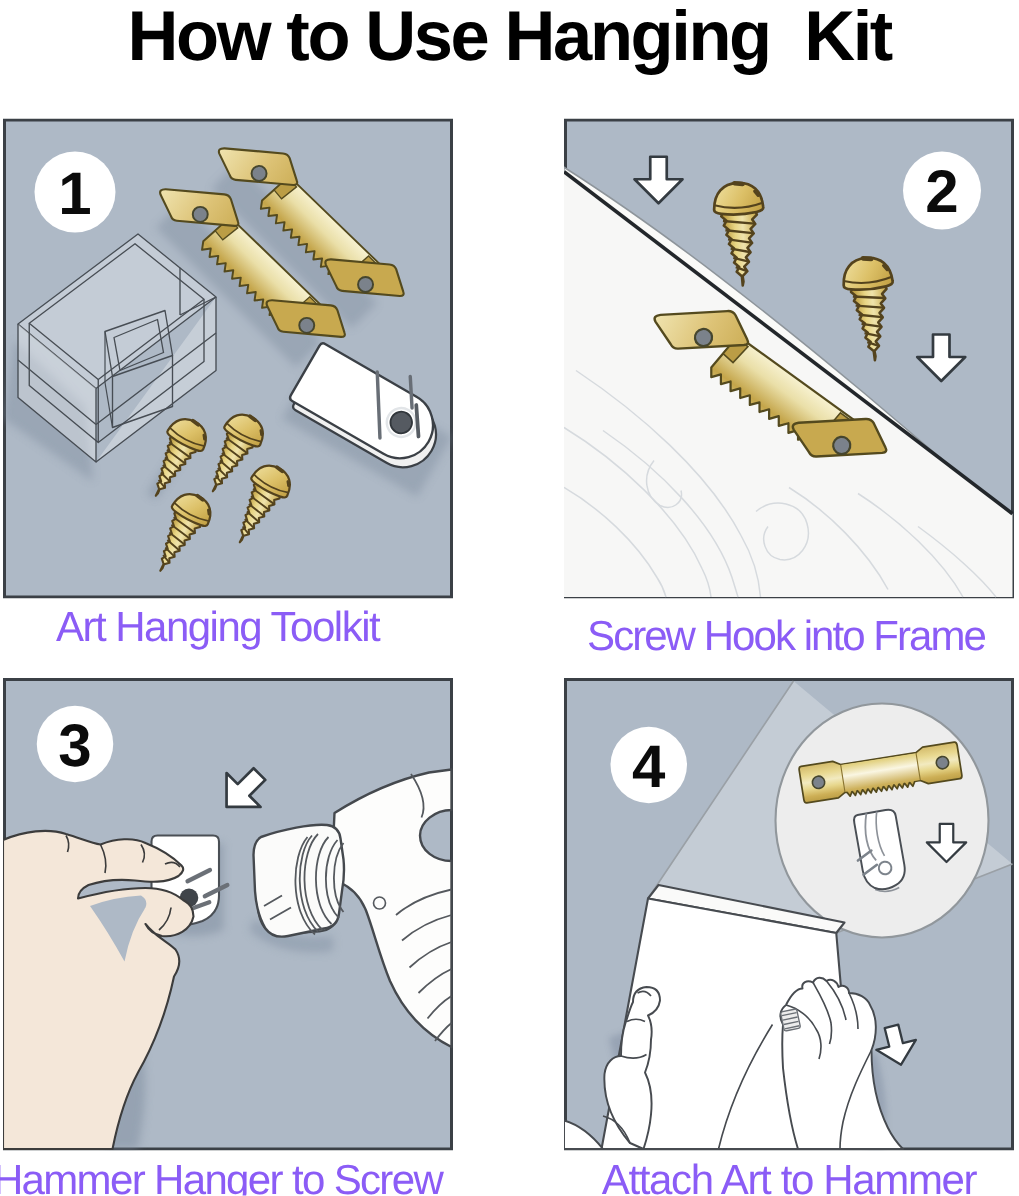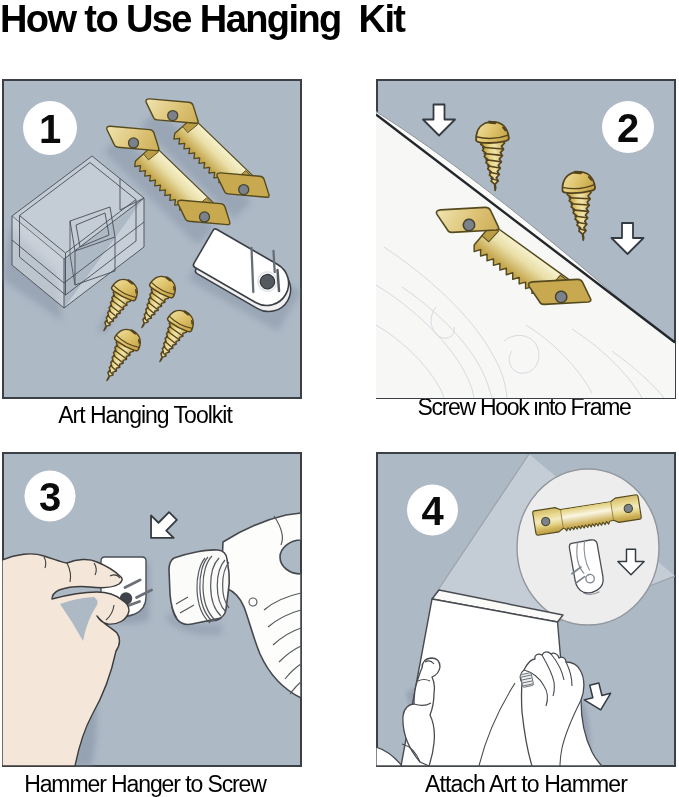--- a/index.html
+++ b/index.html
@@ -1,33 +1,33 @@
 <!DOCTYPE html>
 <html><head>
 <meta charset="utf-8">
 <style>
   html,body{margin:0;padding:0;}
   body{width:679px;height:797px;background:#ffffff;position:relative;overflow:hidden;
        font-family:"Liberation Sans", sans-serif;}
-  .title{position:absolute;left:0;top:0px;width:679px;text-align:left;
-         font-size:38px;font-weight:bold;color:#000;letter-spacing:-1.6px;line-height:1;}
+  .title{position:absolute;left:0;top:0px;width:679px;text-align:center;
+         font-size:47px;font-weight:bold;color:#000;letter-spacing:-1.6px;line-height:1;}
   .panel{position:absolute;}
   #p1{left:2px;top:79px;}
   #p2{left:376px;top:79px;}
   #p3{left:2px;top:452px;}
   #p4{left:376px;top:452px;}
-  .cap{position:absolute;font-size:23px;color:#000000;white-space:nowrap;
+  .cap{position:absolute;font-size:28px;color:#8b5cf6;white-space:nowrap;
        transform:translateX(-50%);line-height:1;}
 </style>
 </head>
 <body>
 <div class="title">How to Use Hanging&nbsp; Kit</div>
 
 <div class="cap" style="left:145px;top:404px;letter-spacing:-1px;">Art Hanging Toolkit</div>
-<div class="cap" style="left:524px;top:396px;letter-spacing:-1.3px;">Screw Hook into Frame</div>
+<div class="cap" style="left:524px;top:410px;letter-spacing:-1.3px;">Screw Hook into Frame</div>
 <div class="cap" style="left:145px;top:773px;letter-spacing:-1.1px;">Hammer Hanger to Screw</div>
 <div class="cap" style="left:526px;top:773px;letter-spacing:-0.9px;">Attach Art to Hammer</div>
 
 <svg width="0" height="0" style="position:absolute">
  <defs>
   <linearGradient id="gold" x1="0" y1="-15" x2="0" y2="16" gradientUnits="userSpaceOnUse">
     <stop offset="0" stop-color="#d3ba6a"></stop>
         <stop offset="0.25" stop-color="#e8d88f"></stop>
     <stop offset="0.45" stop-color="#f2eac0"></stop>
         <stop offset="0.62" stop-color="#e7d78d"></stop>

